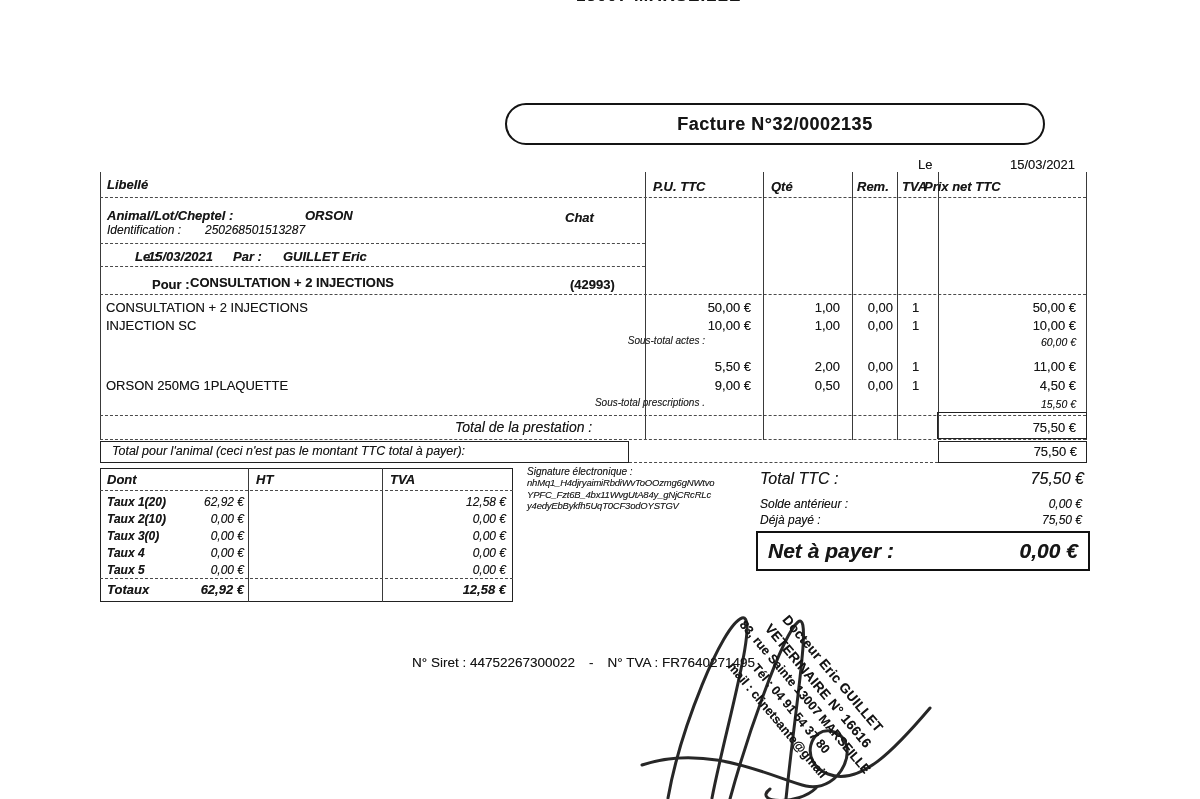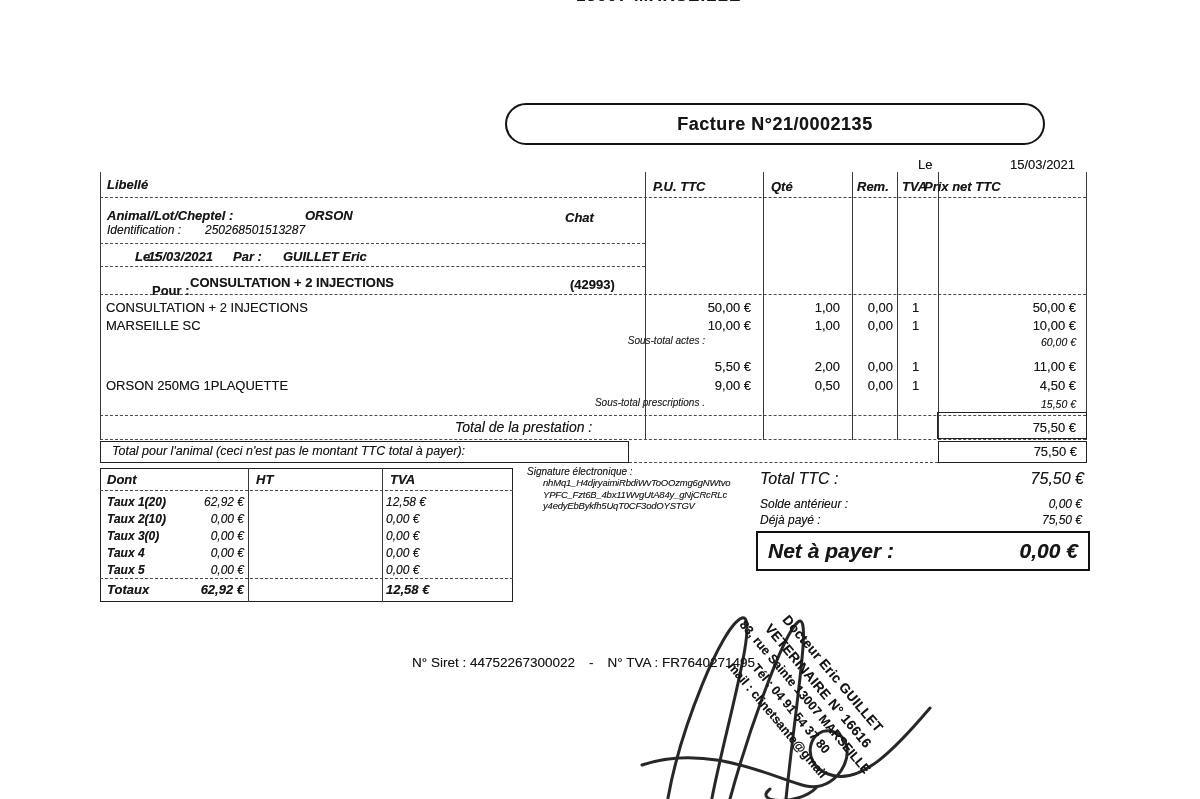--- a/index.html
+++ b/index.html
@@ -34,25 +34,25 @@
   .hdr{font-size:13px;font-weight:700;font-style:italic;}
   .item{font-size:13px;}
   .meta13{font-size:13px;}
   .sub-label{left:450px;width:155px;text-align:right;font-style:italic;font-size:10px;color:#2a2a2a;}
   .sub-val{font-style:italic;font-size:10.5px;}
   
   #tax-table{left:100px;top:468px;width:413px;height:134px;}
   #tax-table .outer{position:absolute;left:0;top:0;right:0;bottom:0;border:1.5px solid #222;}
   .tax-lbl{left:7px;width:130px;font-style:italic;font-size:12px;font-weight:600;}
   .tax-ht{left:30px;width:114px;text-align:right;font-style:italic;font-size:12px;}
-  .tax-tva{left:286px;width:120px;font-style:italic;font-size:12px;}
+  .tax-tva{left:286px;width:120px;text-align:right;font-style:italic;font-size:12px;}
   
   #signature{left:527px;top:466px;width:235px;font-style:italic;color:#222;}
   #signature .sig-label{font-size:10px;}
-  #signature .sig-line{font-size:9.5px;line-height:11.5px;letter-spacing:-.2px;margin-left:16px;}
+  #signature .sig-line{font-size:9.5px;line-height:11.5px;letter-spacing:-.2px;}
   
   .tot-row{display:flex;justify-content:space-between;}
   #net-box{left:756px;top:531px;width:334px;height:40px;border:2.5px solid #111;box-sizing:border-box;display:flex;align-items:center;justify-content:space-between;padding:0 10px;}
   #net-box span{font-size:21px;font-weight:700;font-style:italic;}
   
   #footer-ids{left:412px;top:655px;display:flex;gap:14px;font-size:13.5px;}
   
   #stamp{left:635px;top:588px;width:340px;height:218px;}
   #stamp .rot{position:absolute;left:50%;top:50%;transform:translate(-50%,-50%) rotate(50deg);text-align:center;line-height:1.42;color:#141414;white-space:nowrap;}
   #stamp .s-big{font-size:13.5px;font-weight:700;letter-spacing:.3px;}
@@ -60,21 +60,21 @@
   #sig-scribble{left:630px;top:590px;}
 </style>
 </head>
 <body>
 
 <div class="abs" id="top-cut">
   <span>13007 MARSEILLE</span>
 </div>
 
 <div class="abs" id="facture-pill">
-  <span>Facture N°21/0002135</span>
+  <span>Facture N°32/0002135</span>
 </div>
 
 <span class="abs meta13" style="left:918px;top:157px;">Le</span>
 <span class="abs meta13" style="left:1010px;top:157px;">15/03/2021</span>
 
 <div class="abs" id="main-table">
 
   <div class="vl" style="left:0;top:0;height:268px;"></div>
   <div class="vl" style="left:545px;top:0;height:268px;"></div>
   <div class="vl" style="left:663px;top:0;height:268px;"></div>
@@ -101,32 +101,32 @@
   <span class="abs bi" style="left:205px;top:36px;font-size:13px;">ORSON</span>
   <span class="abs bi" style="left:465px;top:38px;font-size:13px;">Chat</span>
   <span class="abs it" style="left:7px;top:51px;font-size:12px;">Identification :</span>
   <span class="abs it" style="left:105px;top:51px;font-size:12px;">250268501513287</span>
 
   <span class="abs bi" style="left:7px;top:77px;font-size:13px;margin-left:28px;">Le :</span>
   <span class="abs bi" style="left:48px;top:77px;font-size:13px;">15/03/2021</span>
   <span class="abs bi" style="left:133px;top:77px;font-size:13px;">Par :</span>
   <span class="abs bi" style="left:183px;top:77px;font-size:13px;">GUILLET Eric</span>
 
-  <span class="abs b" style="left:7px;top:111px;font-size:13px;padding-left:45px;">Pour :</span>
+  <span class="abs b" style="left:7px;top:105px;font-size:13px;padding-left:45px;">Pour :</span>
   <span class="abs b" style="left:90px;top:103px;font-size:13px;">CONSULTATION + 2 INJECTIONS</span>
   <span class="abs b" style="left:470px;top:105px;font-size:13px;">(42993)</span>
 
   <span class="abs item c-desc" style="top:128px;">CONSULTATION + 2 INJECTIONS</span>
   <span class="abs item c-pu" style="top:128px;">50,00 €</span>
   <span class="abs item c-qte" style="top:128px;">1,00</span>
   <span class="abs item c-rem" style="top:128px;">0,00</span>
   <span class="abs item c-tva" style="top:128px;">1</span>
   <span class="abs item c-prix" style="top:128px;">50,00 €</span>
 
-  <span class="abs item c-desc" style="top:146px;">MARSEILLE SC</span>
+  <span class="abs item c-desc" style="top:146px;">INJECTION SC</span>
   <span class="abs item c-pu" style="top:146px;">10,00 €</span>
   <span class="abs item c-qte" style="top:146px;">1,00</span>
   <span class="abs item c-rem" style="top:146px;">0,00</span>
   <span class="abs item c-tva" style="top:146px;">1</span>
   <span class="abs item c-prix" style="top:146px;">10,00 €</span>
 
   <span class="abs sub-label" style="top:163px;">Sous-total actes :</span>
   <span class="abs sub-val c-prix" style="top:164px;">60,00 €</span>
 
   <span class="abs item c-pu" style="top:187px;">5,50 €</span>

